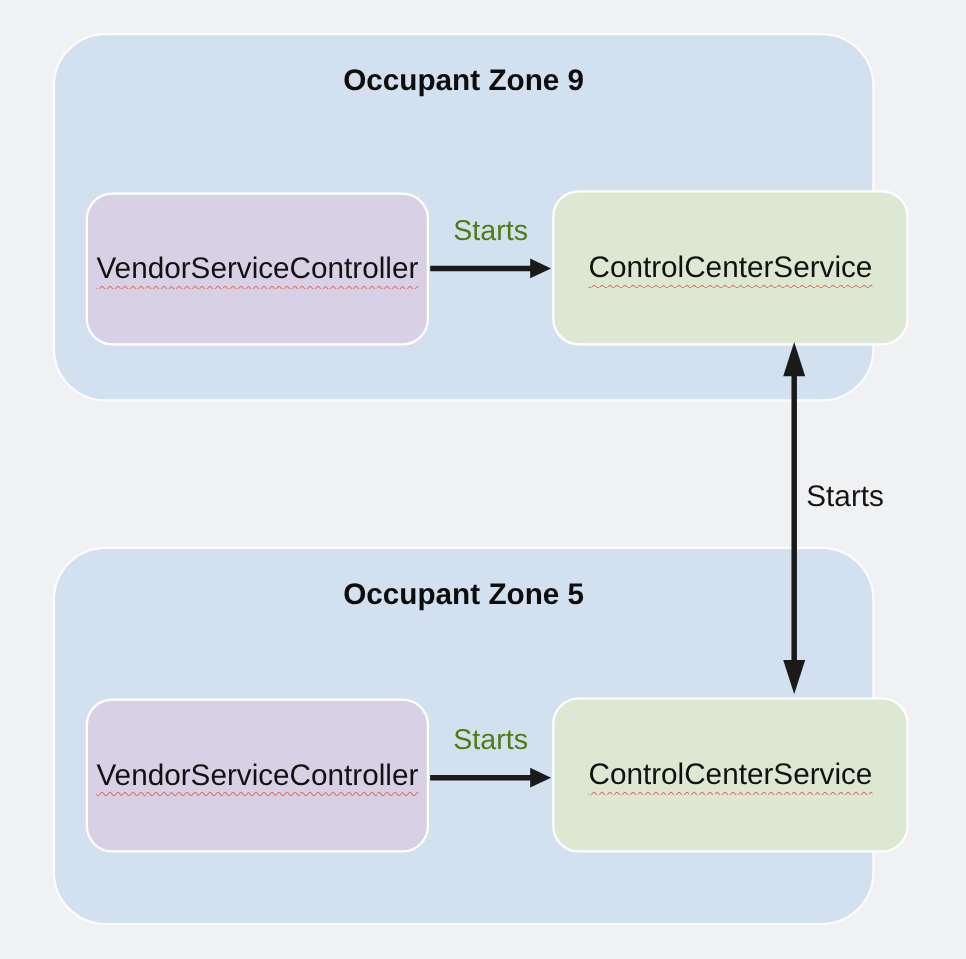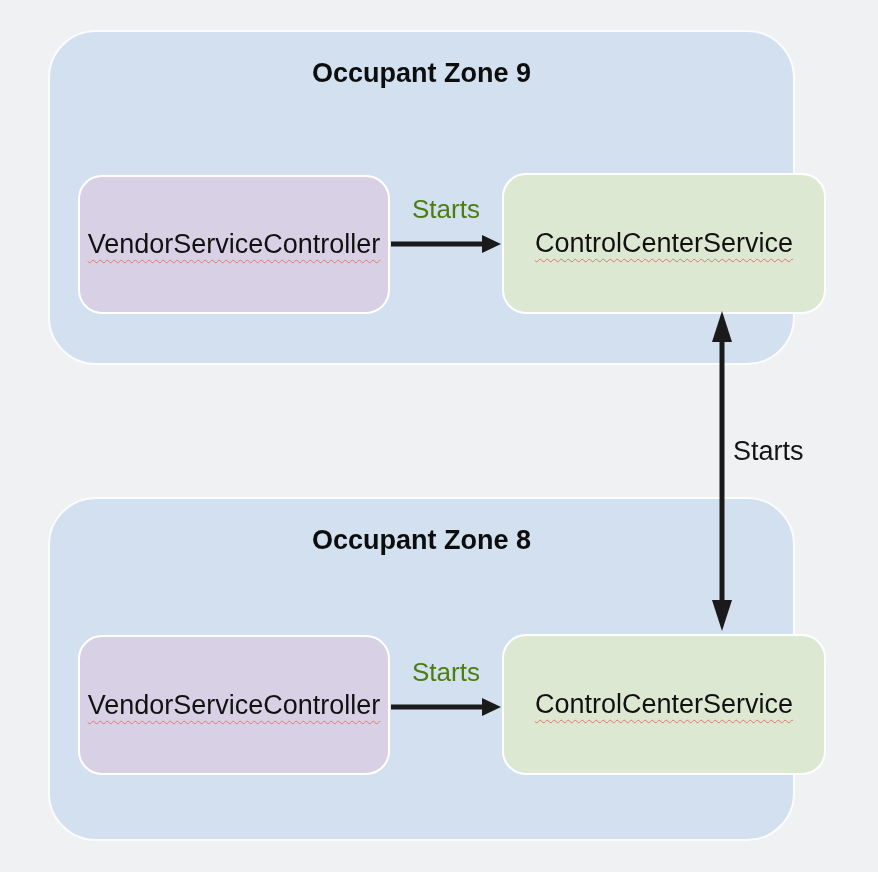--- a/index.html
+++ b/index.html
@@ -129,21 +129,21 @@
 
     <div class="edge-label">Starts</div>
 
     <svg class="starts-arrow" viewBox="0 0 110 22">
       <line x1="0" y1="11" x2="92" y2="11" stroke="#1a1a1a" stroke-width="5"></line>
       <polygon points="91,2 110,11 91,20" fill="#1a1a1a"></polygon>
     </svg>
   </section>
 
   <section class="zone zone-2">
-    <h2 class="zone-title">Occupant Zone 8</h2>
+    <h2 class="zone-title">Occupant Zone 5</h2>
 
     <div class="node node-vendor">
       <span class="node-label">VendorServiceController</span>
     </div>
 
     <div class="node node-control">
       <span class="node-label">ControlCenterService</span>
     </div>
 
     <div class="edge-label">Starts</div>

